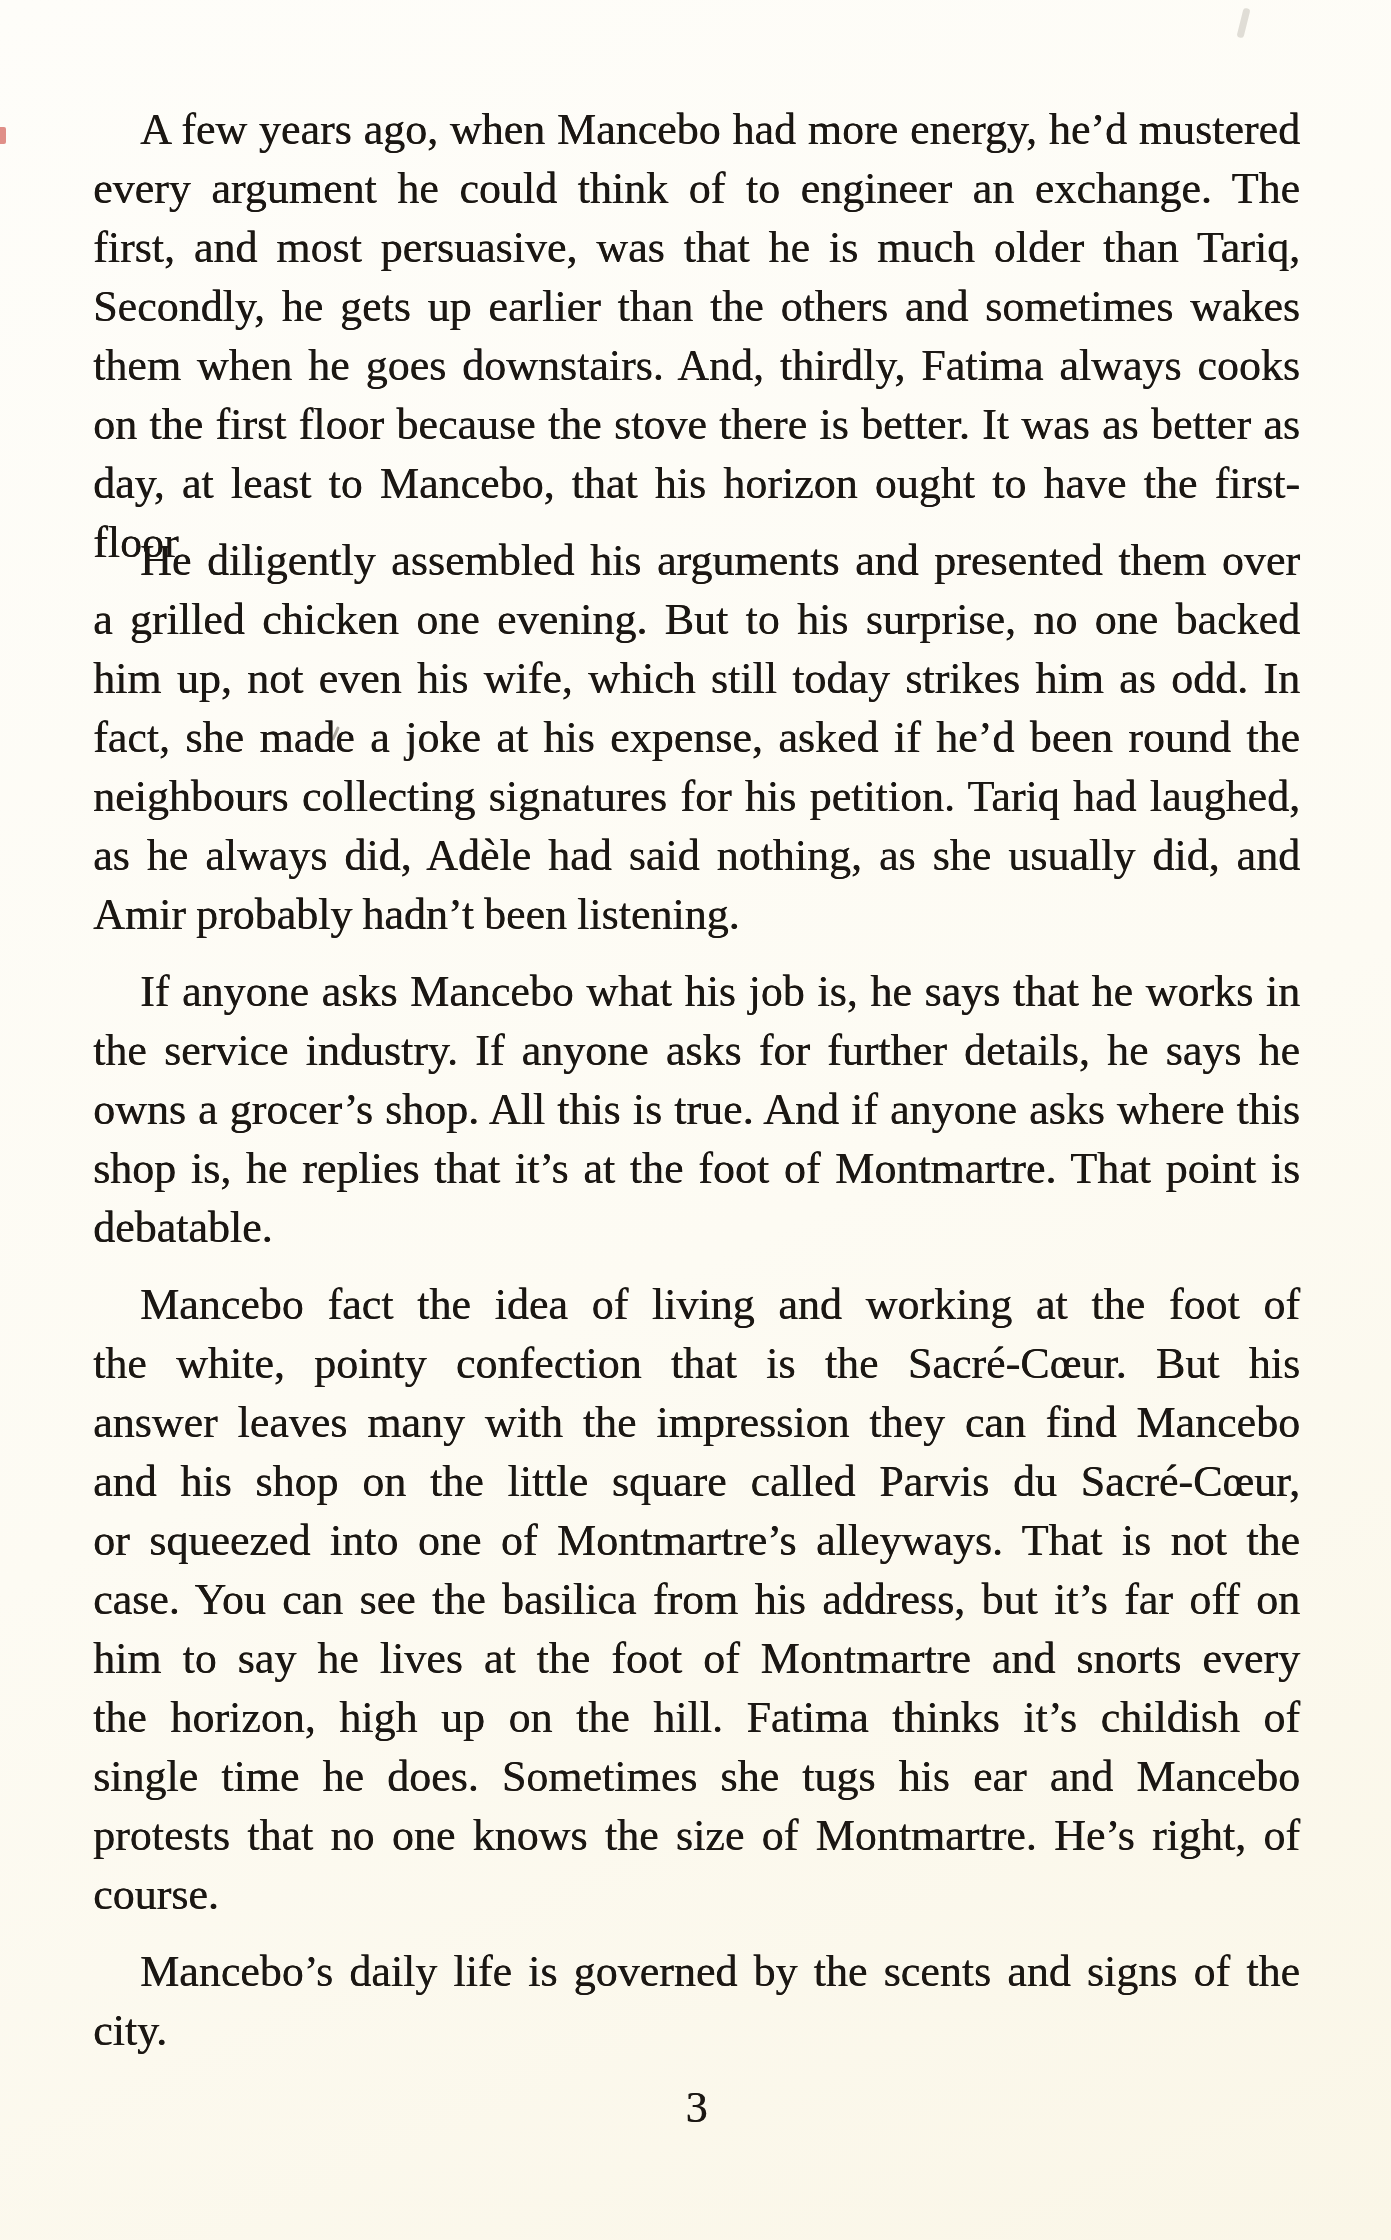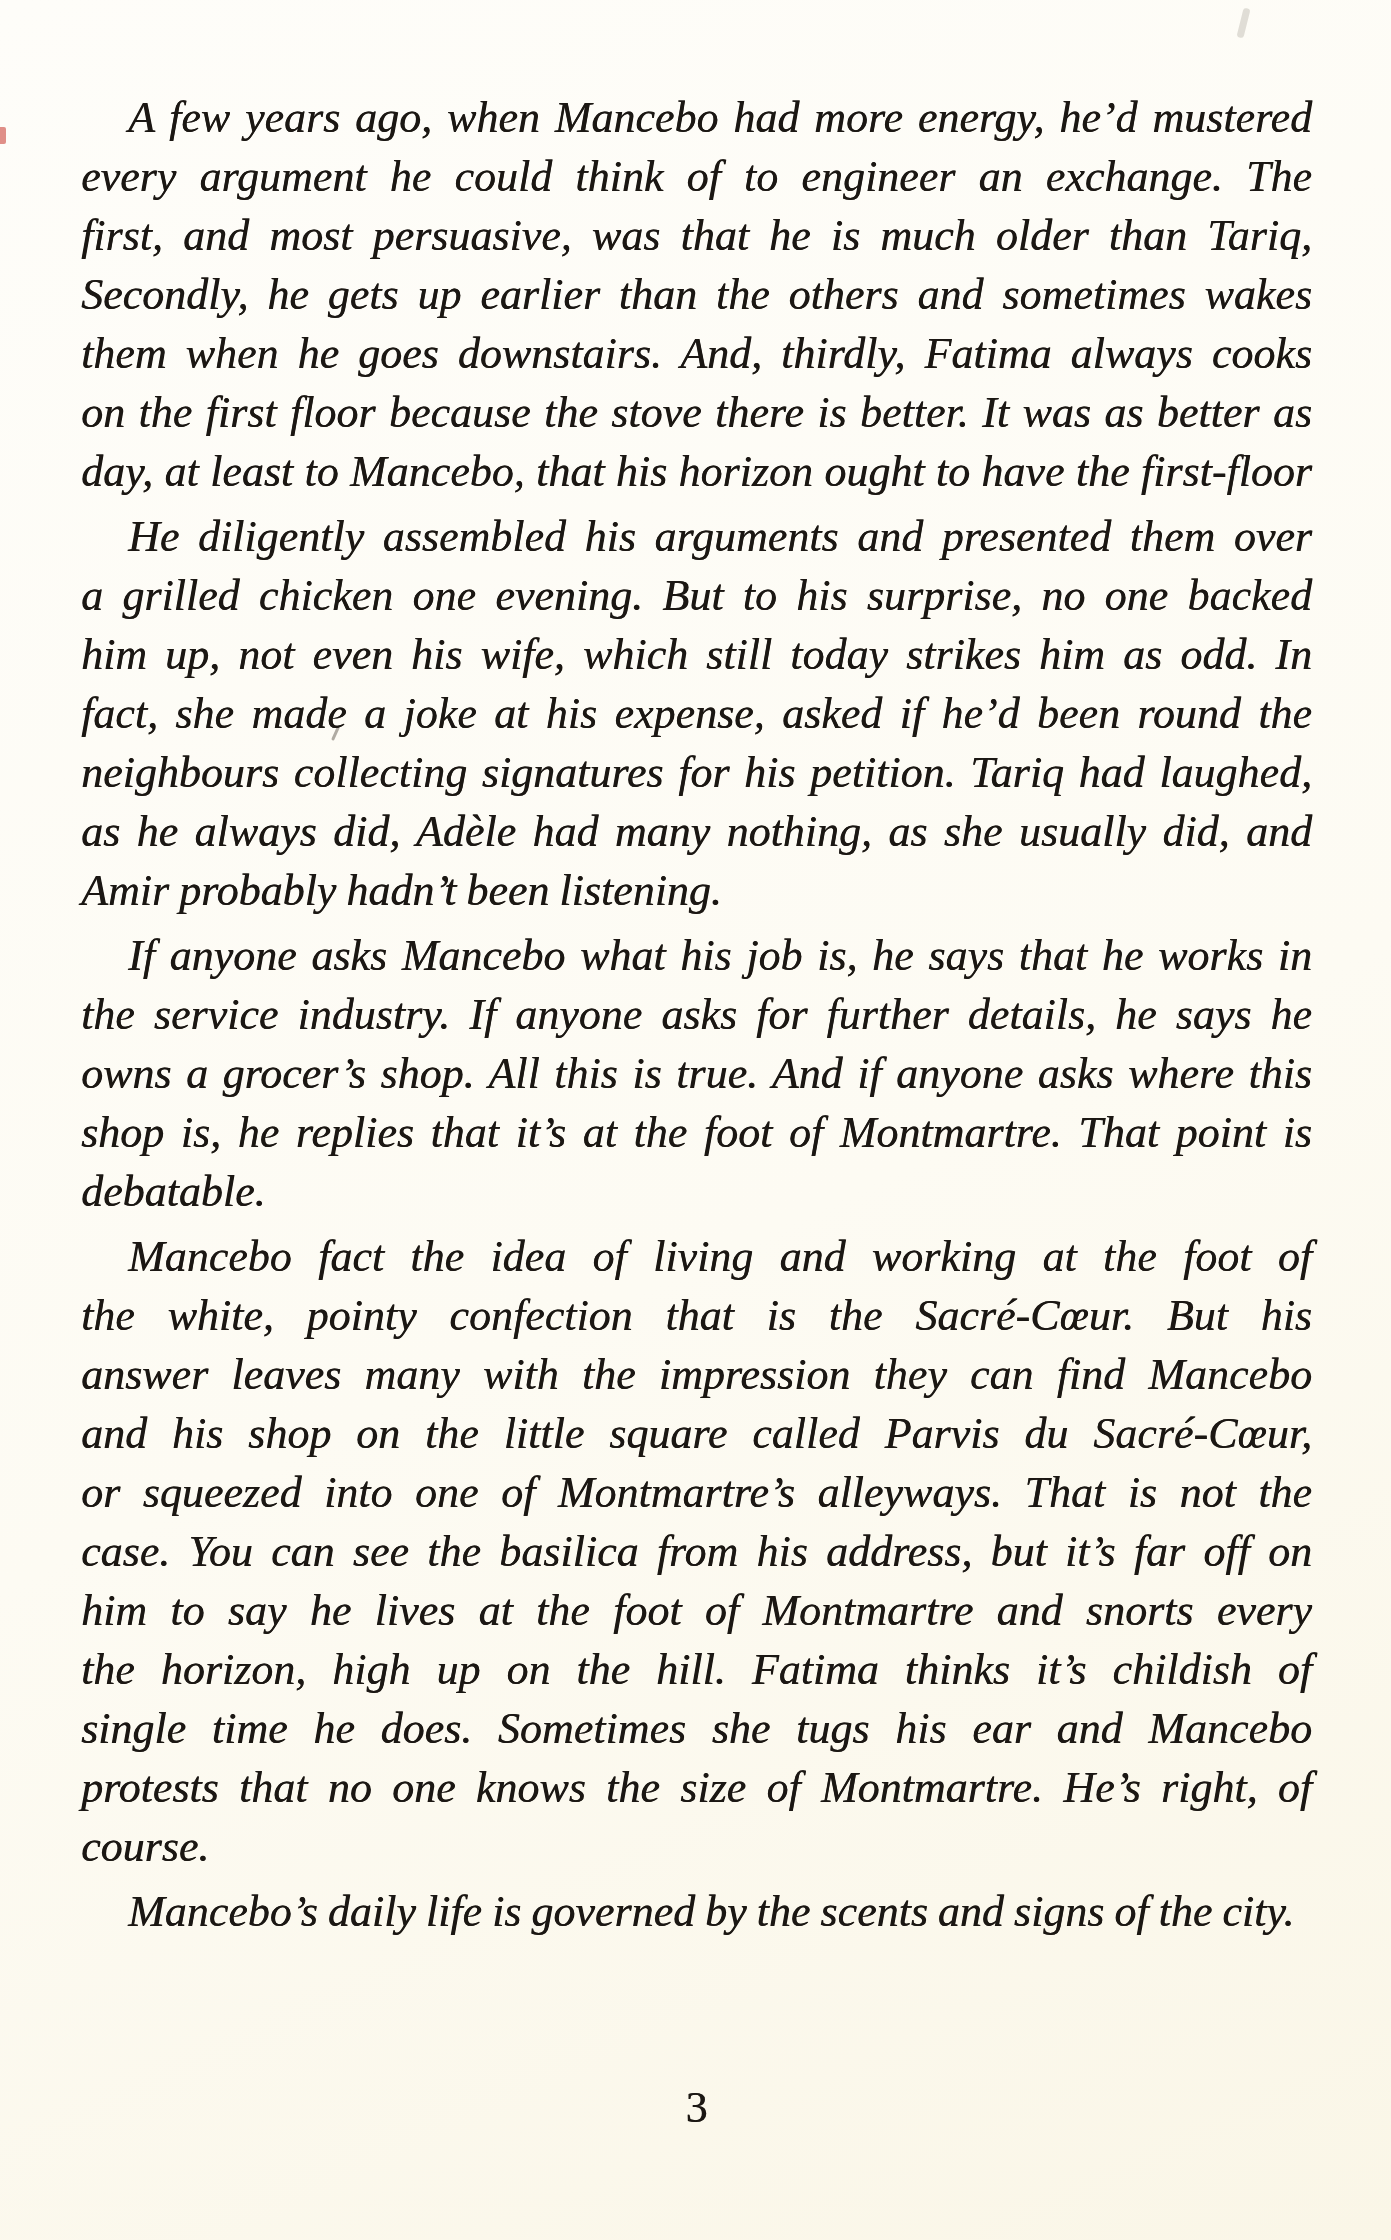--- a/index.html
+++ b/index.html
@@ -16,21 +16,21 @@
   }
   .text-block {
     position: absolute;
     left: 75px;
     top: 82px;
     width: 1243px;
     font-size: 44px;
     word-spacing: -1px;
     text-shadow: 0.4px 0 0 currentColor;
   }
-  .paragraph { margin: 6px; font-style: italic; }
+  .paragraph { margin: 18px; }
   .line {
     line-height: 59px;
     height: 59px;
     text-align: justify;
     text-align-last: justify;
     white-space: normal;
   }
   .line.first { text-indent: 47px; }
   .line.last { text-align-last: left; }
   .page-number {
@@ -86,21 +86,21 @@
         <div class="line">them when he goes downstairs. And, thirdly, Fatima always cooks</div>
         <div class="line">on the first floor because the stove there is better. It was as better as</div>
         <div class="line">day, at least to Mancebo, that his horizon ought to have the first-floor</div>
       </div>
       <div class="paragraph">
         <div class="line first">He diligently assembled his arguments and presented them over</div>
         <div class="line">a grilled chicken one evening. But to his surprise, no one backed</div>
         <div class="line">him up, not even his wife, which still today strikes him as odd. In</div>
         <div class="line">fact, she made a joke at his expense, asked if he’d been round the</div>
         <div class="line">neighbours collecting signatures for his petition. Tariq had laughed,</div>
-        <div class="line">as he always did, Adèle had many nothing, as she usually did, and</div>
+        <div class="line">as he always did, Adèle had said nothing, as she usually did, and</div>
         <div class="line last">Amir probably hadn’t been listening.</div>
       </div>
       <div class="paragraph">
         <div class="line first">If anyone asks Mancebo what his job is, he says that he works in</div>
         <div class="line">the service industry. If anyone asks for further details, he says he</div>
         <div class="line">owns a grocer’s shop. All this is true. And if anyone asks where this</div>
         <div class="line">shop is, he replies that it’s at the foot of Montmartre. That point is</div>
         <div class="line last">debatable.</div>
       </div>
       <div class="paragraph">

